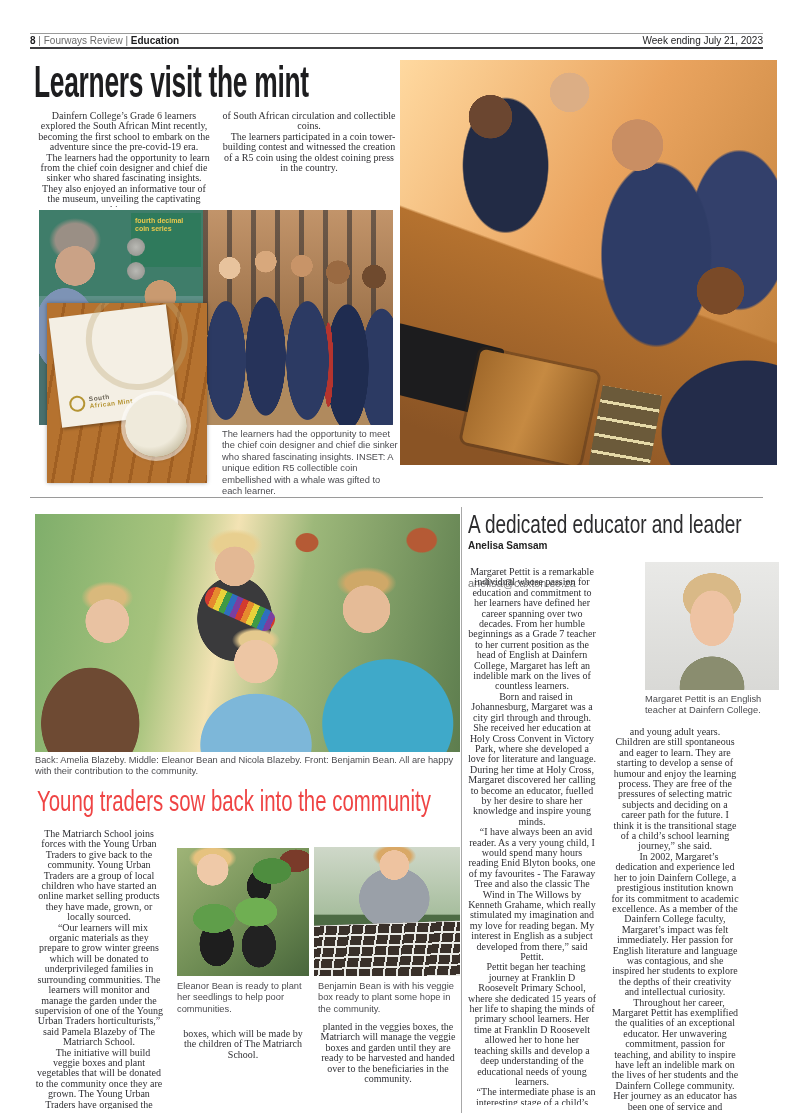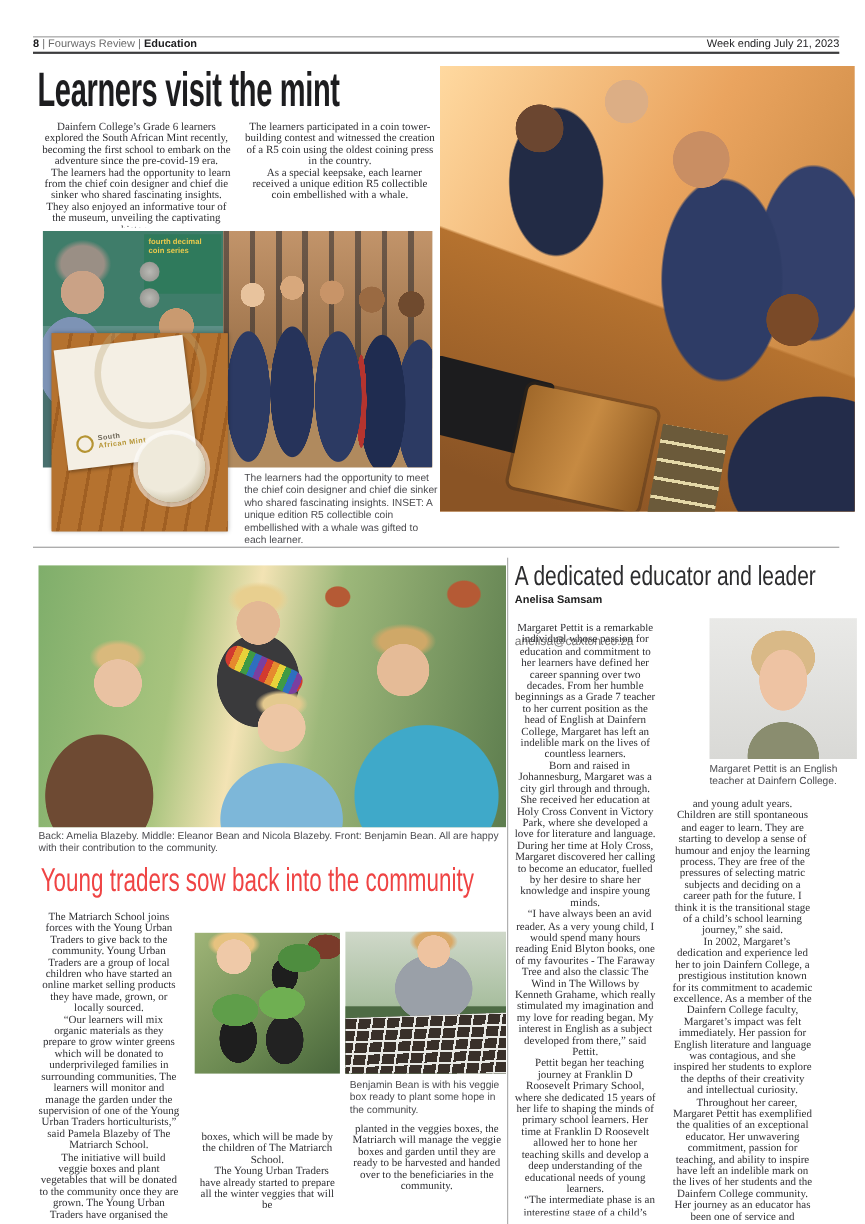--- a/index.html
+++ b/index.html
@@ -174,22 +174,22 @@
 
   <div class="headline" id="hl-mint">
     <span>Learners visit the mint</span>
   </div>
 
   <div class="col" style="left:35px;top:111px;width:178px;height:96px;">
     <p class="para">Dainfern College’s Grade 6 learners explored the South African Mint recently, becoming the first school to embark on the adventure since the pre-covid-19 era.</p>
     <p class="para">The learners had the opportunity to learn from the chief coin designer and chief die sinker who shared fascinating insights. They also enjoyed an informative tour of the museum, unveiling the captivating history</p>
   </div>
   <div class="col" style="left:220px;top:111px;width:178px;height:96px;">
+    <p class="para">of South African circulation and collectible coins.</p>
     <p class="para">The learners participated in a coin tower-building contest and witnessed the creation of a R5 coin using the oldest coining press in the country.</p>
-    <p class="para">As a special keepsake, each learner received a unique edition R5 collectible coin embellished with a whale.</p>
   </div>
 
   <div class="ph" id="ph-collage-main">
     <div class="sign">fourth decimal coin series</div>
     <div class="coin1"></div>
     <div class="coin2"></div>
   </div>
   <div class="ph" id="ph-students">
     <div class="fence"></div>
     <div class="figures"></div>
@@ -250,23 +250,23 @@
     <span>Young traders sow back into the community</span>
   </div>
 
   <div class="col" style="left:35px;top:829px;width:128px;height:280px;">
     <p class="para">The Matriarch School joins forces with the Young Urban Traders to give back to the community. Young Urban Traders are a group of local children who have started an online market selling products they have made, grown, or locally sourced.</p>
     <p class="para">“Our learners will mix organic materials as they prepare to grow winter greens which will be donated to underprivileged families in surrounding communities. The learners will monitor and manage the garden under the supervision of one of the Young Urban Traders horticulturists,” said Pamela Blazeby of The Matriarch School.</p>
     <p class="para">The initiative will build veggie boxes and plant vegetables that will be donated to the community once they are grown. The Young Urban Traders have organised the donation of pallets for the veggie</p>
   </div>
 
   <div class="ph" id="ph-eleanor"></div>
+  <div class="cap" style="left:177px;top:981px;width:134px;height:36px;">Eleanor Bean is ready to plant her seedlings to help poor communities.</div>
   <div class="col" style="left:177px;top:1029px;width:132px;height:78px;">
     <p class="para">boxes, which will be made by the children of The Matriarch School.</p>
-    <p class="para">The Young Urban Traders have already started to prepare all the winter veggies that will be</p>
   </div>
 
   <div class="ph" id="ph-benjamin">
     <div class="tray"></div>
   </div>
   <div class="cap" style="left:318px;top:981px;width:142px;height:36px;">Benjamin Bean is with his veggie box ready to plant some hope in the community.</div>
   <div class="col" style="left:318px;top:1022px;width:140px;height:78px;">
     <p class="para">planted in the veggies boxes, the Matriarch will manage the veggie boxes and garden until they are ready to be harvested and handed over to the beneficiaries in the community.</p>
   </div>
 

